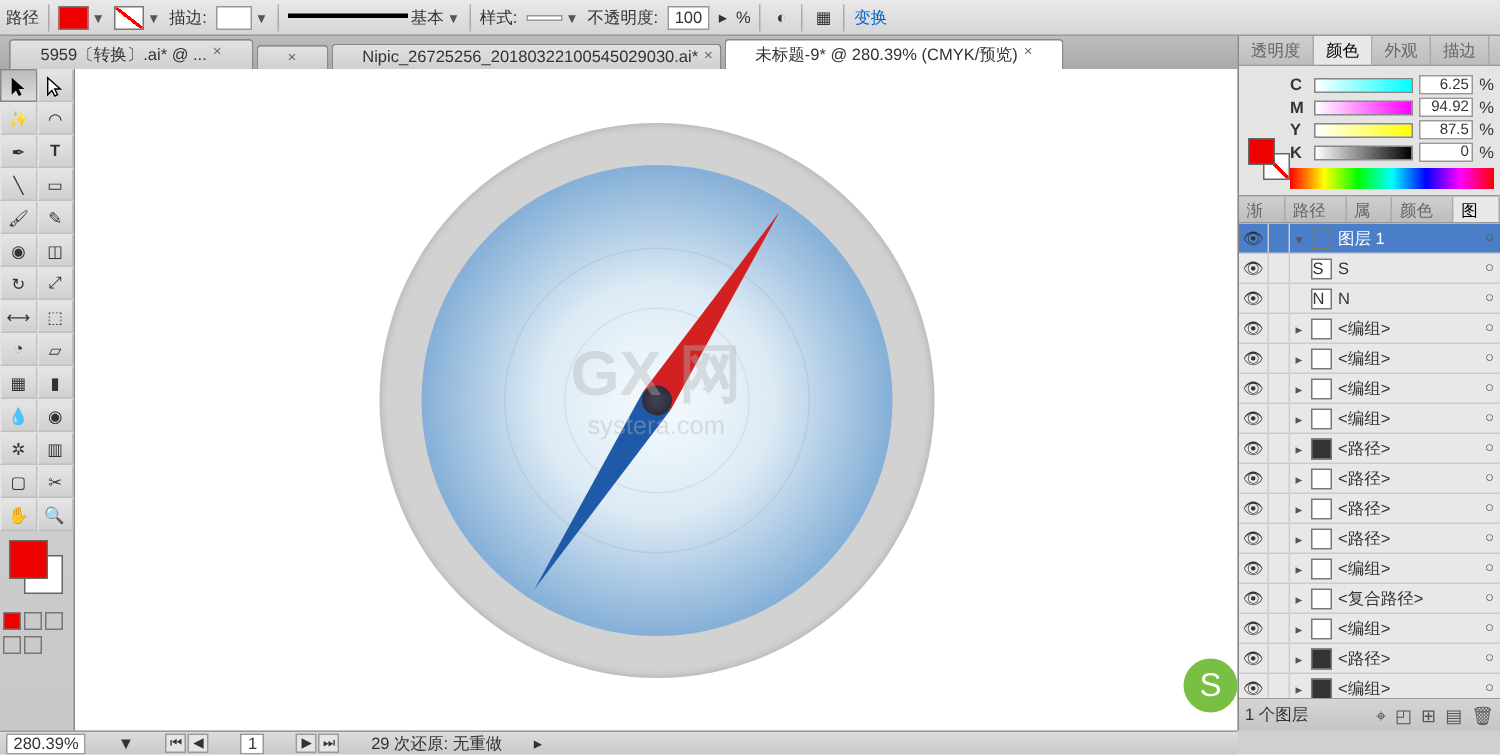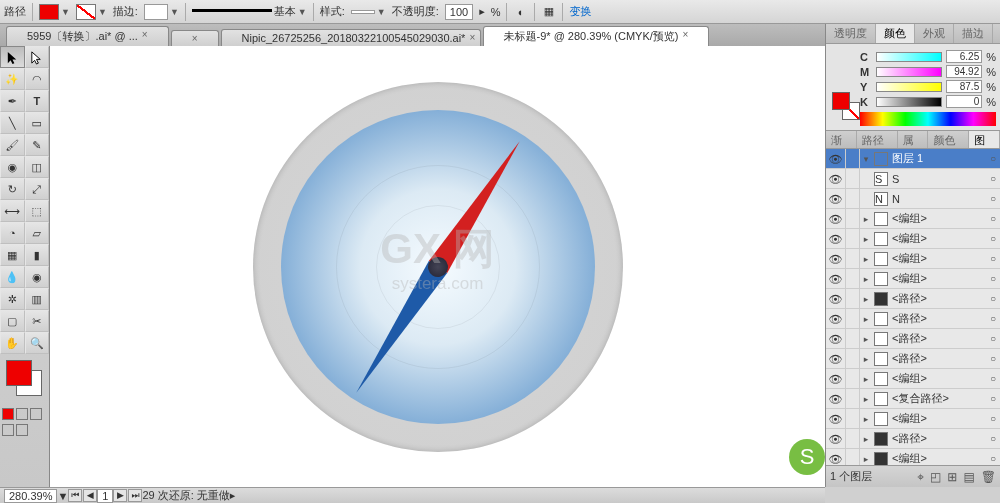--- a/index.html
+++ b/index.html
@@ -84,21 +84,21 @@
 .lock{width:14px;border-right:1px solid #ccc;height:100%}
 .depth{width:12px;text-align:center;font-size:9px;color:#555}
 .thumb{width:14px;height:14px;border:1px solid #777;margin:0 2px;background:#fff}
 .thumb.dark{background:#333}
 .thumb.layer{background:#4a7ec8}
 .lname{flex:1;font-size:11px;color:#333;padding-left:2px;overflow:hidden;white-space:nowrap}
 .target{width:14px;text-align:center;font-size:10px;color:#555}
 .layer-footer{height:22px;background:linear-gradient(#d5d5d5,#c5c5c5);border-top:1px solid #999;display:flex;align-items:center;padding:0 4px;gap:6px;font-size:10px}
 .layer-footer .ico{font-size:12px;color:#555}
 
-.status{position:absolute;left:0;right:175px;bottom:0;height:16px;background:linear-gradient(#dcdcdc,#c9c9c9);border-top:1px solid #999;display:flex;align-items:center;gap:0;padding:0 4px;font-size:10px}
+.status{position:absolute;left:0;right:175px;bottom:0;height:16px;background:linear-gradient(#dcdcdc,#c9c9c9);border-top:1px solid #999;display:flex;align-items:center;gap:21px;padding:0 4px;font-size:10px}
 .status .fld{background:#fff;border:1px solid #999;padding:0 4px}
 .status .nav{display:flex;gap:1px}
 .status .nav span{border:1px solid #999;background:#e5e5e5;width:14px;text-align:center;font-size:9px}
 </style>
 </head>
 <body>
 
 <div class="toprow">
   <span class="lbl">路径</span>
   <span class="sep"></span>

